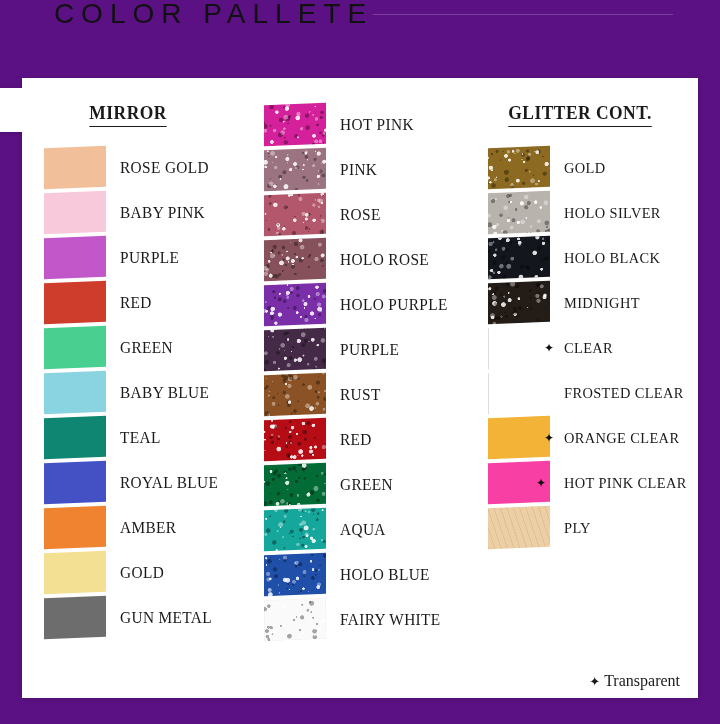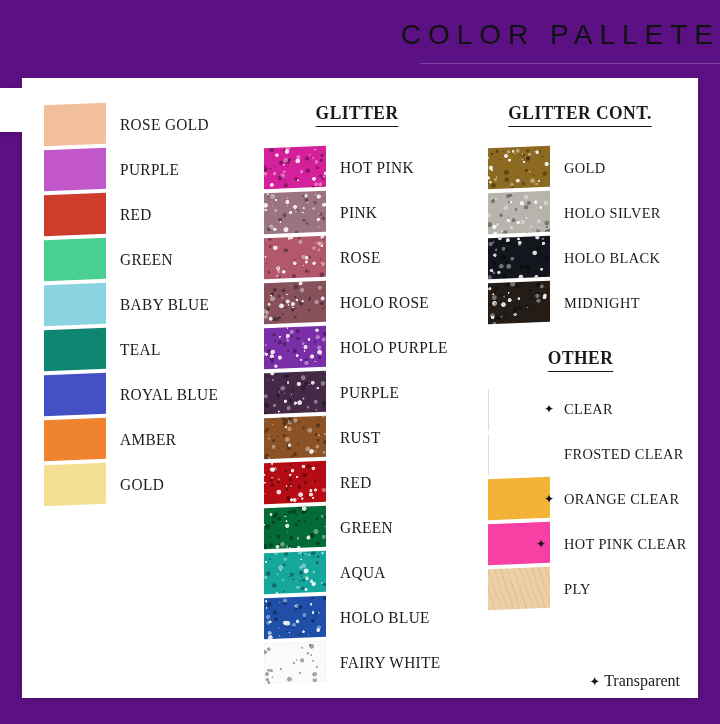--- a/index.html
+++ b/index.html
@@ -10,22 +10,21 @@
     background: #5B1183;
     font-family: "Liberation Serif", serif;
     overflow: hidden;
     position: relative;
   }
 
   
   .title-wrap {
     height: 84px;
     display: flex;
-    flex-direction: column;
-    align-items: flex-end;
+    align-items: flex-start;
     justify-content: center;
     position: relative;
   }
   .title {
     font-family: "Liberation Sans", sans-serif;
     font-size: 28px;
     font-weight: 400;
     letter-spacing: 7px;
     color: #111111;
     text-indent: 7px;
@@ -181,25 +180,30 @@
 
   <div class="card-scallop">
     <svg viewBox="0 0 676 10" preserveAspectRatio="none" aria-hidden="true">
       <path id="scallop-path" fill="#FFFFFF" d="M0,4 q 13,-6.4 26,0 q 13,-6.4 26,0 q 13,-6.4 26,0 q 13,-6.4 26,0 q 13,-6.4 26,0 q 13,-6.4 26,0 q 13,-6.4 26,0 q 13,-6.4 26,0 q 13,-6.4 26,0 q 13,-6.4 26,0 q 13,-6.4 26,0 q 13,-6.4 26,0 q 13,-6.4 26,0 q 13,-6.4 26,0 q 13,-6.4 26,0 q 13,-6.4 26,0 q 13,-6.4 26,0 q 13,-6.4 26,0 q 13,-6.4 26,0 q 13,-6.4 26,0 q 13,-6.4 26,0 q 13,-6.4 26,0 q 13,-6.4 26,0 q 13,-6.4 26,0 q 13,-6.4 26,0 q 13,-6.4 26,0 L676,10 L0,10 Z"></path>
     </svg>
   </div>
 
   <div class="card-inner">
     <div class="columns" id="columns-root">
         <div class="col col-mirror">
+          <div class="col-head"><span>MIRROR</span></div>
           <div class="row">
             <div class="swatch" style="background: rgb(241, 192, 155);"></div>
             <span class="label">ROSE GOLD</span>
           </div>
           <div class="row">
+            <div class="swatch" style="background: rgb(247, 201, 218);"></div>
+            <span class="label">BABY PINK</span>
+          </div>
+          <div class="row">
             <div class="swatch" style="background: rgb(194, 87, 202);"></div>
             <span class="label">PURPLE</span>
           </div>
           <div class="row">
             <div class="swatch" style="background: rgb(206, 60, 44);"></div>
             <span class="label">RED</span>
           </div>
           <div class="row">
             <div class="swatch" style="background: rgb(73, 207, 144);"></div>
             <span class="label">GREEN</span>
@@ -217,23 +221,26 @@
             <span class="label">ROYAL BLUE</span>
           </div>
           <div class="row">
             <div class="swatch" style="background: rgb(240, 131, 47);"></div>
             <span class="label">AMBER</span>
           </div>
           <div class="row">
             <div class="swatch" style="background: rgb(244, 224, 146);"></div>
             <span class="label">GOLD</span>
           </div>
+          <div class="row">
+            <div class="swatch" style="background: rgb(109, 109, 109);"></div>
+            <span class="label">GUN METAL</span>
+          </div>
         </div>
         <div class="col col-glitter">
-          <div class="col-head"><span>GLITTER</span></div>
           <div class="row">
             <div class="swatch" style="background: radial-gradient(circle at 54.5% 34.2%, rgba(255, 255, 255, 0.85) 0px, rgba(255, 255, 255, 0.85) 2px, rgba(0, 0, 0, 0) 2.7px), radial-gradient(circle at 12.7% 90.4%, rgba(255, 255, 255, 0.85) 0px, rgba(255, 255, 255, 0.85) 1.6px, rgba(0, 0, 0, 0) 2.2px), radial-gradient(circle at 51.9% 78.3%, rgba(0, 0, 0, 0.34) 0px, rgba(0, 0, 0, 0.34) 1.6px, rgba(0, 0, 0, 0) 2.2px), radial-gradient(circle at 41.3% 29.9%, rgba(0, 0, 0, 0.34) 0px, rgba(0, 0, 0, 0.34) 1.2px, rgba(0, 0, 0, 0) 1.6px), radial-gradient(circle at 1.9% 51.6%, rgba(0, 0, 0, 0.34) 0px, rgba(0, 0, 0, 0.34) 2.1px, rgba(0, 0, 0, 0) 2.8px), radial-gradient(circle at 95.4% 78.9%, rgba(0, 0, 0, 0.34) 0px, rgba(0, 0, 0, 0.34) 1.2px, rgba(0, 0, 0, 0) 1.6px), radial-gradient(circle at 79.9% 99.7%, rgba(0, 0, 0, 0.34) 0px, rgba(0, 0, 0, 0.34) 1.3px, rgba(0, 0, 0, 0) 1.8px), radial-gradient(circle at 31.9% 42.3%, rgba(255, 255, 255, 0.85) 0px, rgba(255, 255, 255, 0.85) 0.7px, rgba(0, 0, 0, 0) 0.9px), radial-gradient(circle at 35.3% 31.4%, rgba(255, 255, 255, 0.38) 0px, rgba(255, 255, 255, 0.38) 2px, rgba(0, 0, 0, 0) 2.7px), radial-gradient(circle at 37% 10.3%, rgba(255, 255, 255, 0.85) 0px, rgba(255, 255, 255, 0.85) 1.9px, rgba(0, 0, 0, 0) 2.6px), radial-gradient(circle at 69.3% 29.4%, rgba(0, 0, 0, 0.34) 0px, rgba(0, 0, 0, 0.34) 1.8px, rgba(0, 0, 0, 0) 2.4px), radial-gradient(circle at 38.1% 2.5%, rgba(255, 255, 255, 0.38) 0px, rgba(255, 255, 255, 0.38) 1.9px, rgba(0, 0, 0, 0) 2.6px), radial-gradient(circle at 79.4% 28.2%, rgba(255, 255, 255, 0.38) 0px, rgba(255, 255, 255, 0.38) 0.8px, rgba(0, 0, 0, 0) 1.1px), radial-gradient(circle at 80.7% 79.4%, rgba(255, 255, 255, 0.85) 0px, rgba(255, 255, 255, 0.85) 1.6px, rgba(0, 0, 0, 0) 2.2px), radial-gradient(circle at 70.5% 58.7%, rgba(0, 0, 0, 0.34) 0px, rgba(0, 0, 0, 0.34) 1.9px, rgba(0, 0, 0, 0) 2.6px), radial-gradient(circle at 73.5% 20.2%, rgba(255, 255, 255, 0.38) 0px, rgba(255, 255, 255, 0.38) 0.8px, rgba(0, 0, 0, 0) 1.1px), radial-gradient(circle at 32.9% 59.1%, rgba(255, 255, 255, 0.38) 0px, rgba(255, 255, 255, 0.38) 1.1px, rgba(0, 0, 0, 0) 1.5px), radial-gradient(circle at 99.3% 66.7%, rgba(255, 255, 255, 0.85) 0px, rgba(255, 255, 255, 0.85) 1.4px, rgba(0, 0, 0, 0) 1.9px), radial-gradient(circle at 86.2% 53%, rgba(0, 0, 0, 0.34) 0px, rgba(0, 0, 0, 0.34) 1.2px, rgba(0, 0, 0, 0) 1.6px), radial-gradient(circle at 92.5% 35.1%, rgba(0, 0, 0, 0.34) 0px, rgba(0, 0, 0, 0.34) 1.4px, rgba(0, 0, 0, 0) 1.9px), radial-gradient(circle at 91% 93.3%, rgba(255, 255, 255, 0.38) 0px, rgba(255, 255, 255, 0.38) 1.6px, rgba(0, 0, 0, 0) 2.2px), radial-gradient(circle at 84.1% 93.1%, rgba(255, 255, 255, 0.38) 0px, rgba(255, 255, 255, 0.38) 1.6px, rgba(0, 0, 0, 0) 2.2px), radial-gradient(circle at 26.2% 74%, rgba(0, 0, 0, 0.34) 0px, rgba(0, 0, 0, 0.34) 2.1px, rgba(0, 0, 0, 0) 2.8px), radial-gradient(circle at 12.3% 5.1%, rgba(0, 0, 0, 0.34) 0px, rgba(0, 0, 0, 0.34) 2px, rgba(0, 0, 0, 0) 2.7px), radial-gradient(circle at 33.8% 7.4%, rgba(0, 0, 0, 0.34) 0px, rgba(0, 0, 0, 0.34) 1.4px, rgba(0, 0, 0, 0) 1.9px), radial-gradient(circle at 0.6% 42.6%, rgba(0, 0, 0, 0.34) 0px, rgba(0, 0, 0, 0.34) 0.9px, rgba(0, 0, 0, 0) 1.2px), radial-gradient(circle at 29.9% 68.7%, rgba(255, 255, 255, 0.38) 0px, rgba(255, 255, 255, 0.38) 1.9px, rgba(0, 0, 0, 0) 2.6px), radial-gradient(circle at 2.1% 62.3%, rgba(255, 255, 255, 0.38) 0px, rgba(255, 255, 255, 0.38) 1.6px, rgba(0, 0, 0, 0) 2.2px), radial-gradient(circle at 82.4% 7.4%, rgba(255, 255, 255, 0.85) 0px, rgba(255, 255, 255, 0.85) 0.5px, rgba(0, 0, 0, 0) 0.7px), radial-gradient(circle at 10.5% 50.8%, rgba(0, 0, 0, 0.34) 0px, rgba(0, 0, 0, 0.34) 0.9px, rgba(0, 0, 0, 0) 1.2px), radial-gradient(circle at 55.5% 24.7%, rgba(255, 255, 255, 0.38) 0px, rgba(255, 255, 255, 0.38) 1.8px, rgba(0, 0, 0, 0) 2.4px), radial-gradient(circle at 38.3% 35.2%, rgba(0, 0, 0, 0.34) 0px, rgba(0, 0, 0, 0.34) 2.1px, rgba(0, 0, 0, 0) 2.8px), radial-gradient(circle at 20.8% 18.2%, rgba(255, 255, 255, 0.85) 0px, rgba(255, 255, 255, 0.85) 1.5px, rgba(0, 0, 0, 0) 2px), radial-gradient(circle at 60.8% 61.2%, rgba(255, 255, 255, 0.38) 0px, rgba(255, 255, 255, 0.38) 1.4px, rgba(0, 0, 0, 0) 1.9px), radial-gradient(circle at 35% 92.7%, rgba(0, 0, 0, 0.34) 0px, rgba(0, 0, 0, 0.34) 1.8px, rgba(0, 0, 0, 0) 2.4px), radial-gradient(circle at 27.3% 37.3%, rgba(0, 0, 0, 0.34) 0px, rgba(0, 0, 0, 0.34) 1.8px, rgba(0, 0, 0, 0) 2.4px), radial-gradient(circle at 84.6% 38.4%, rgba(255, 255, 255, 0.38) 0px, rgba(255, 255, 255, 0.38) 1.5px, rgba(0, 0, 0, 0) 2px), radial-gradient(circle at 39% 46.4%, rgba(0, 0, 0, 0.34) 0px, rgba(0, 0, 0, 0.34) 0.7px, rgba(0, 0, 0, 0) 0.9px), radial-gradient(circle at 96.8% 75%, rgba(255, 255, 255, 0.38) 0px, rgba(255, 255, 255, 0.38) 1.1px, rgba(0, 0, 0, 0) 1.5px), radial-gradient(circle at 93.6% 23%, rgba(0, 0, 0, 0.34) 0px, rgba(0, 0, 0, 0.34) 1.5px, rgba(0, 0, 0, 0) 2px), radial-gradient(circle at 17.2% 63.1%, rgba(255, 255, 255, 0.38) 0px, rgba(255, 255, 255, 0.38) 1.5px, rgba(0, 0, 0, 0) 2px), radial-gradient(circle at 95.9% 97.9%, rgba(0, 0, 0, 0.34) 0px, rgba(0, 0, 0, 0.34) 0.6px, rgba(0, 0, 0, 0) 0.8px), radial-gradient(circle at 54.4% 81.6%, rgba(255, 255, 255, 0.85) 0px, rgba(255, 255, 255, 0.85) 0.9px, rgba(0, 0, 0, 0) 1.2px), radial-gradient(circle at 36% 9.4%, rgba(0, 0, 0, 0.34) 0px, rgba(0, 0, 0, 0.34) 0.5px, rgba(0, 0, 0, 0) 0.7px), radial-gradient(circle at 91.3% 72.6%, rgba(0, 0, 0, 0.34) 0px, rgba(0, 0, 0, 0.34) 1.2px, rgba(0, 0, 0, 0) 1.6px), radial-gradient(circle at 33.8% 81.1%, rgba(0, 0, 0, 0.34) 0px, rgba(0, 0, 0, 0.34) 0.8px, rgba(0, 0, 0, 0) 1.1px), linear-gradient(rgb(212, 32, 154), rgb(212, 32, 154));"></div>
             <span class="label">HOT PINK</span>
           </div>
           <div class="row">
             <div class="swatch" style="background: radial-gradient(circle at 38.1% 13.8%, rgba(255, 255, 255, 0.38) 0px, rgba(255, 255, 255, 0.38) 0.8px, rgba(0, 0, 0, 0) 1.1px), radial-gradient(circle at 19% 43.3%, rgba(255, 255, 255, 0.38) 0px, rgba(255, 255, 255, 0.38) 1.4px, rgba(0, 0, 0, 0) 1.9px), radial-gradient(circle at 50.1% 36.6%, rgba(255, 255, 255, 0.85) 0px, rgba(255, 255, 255, 0.85) 1.6px, rgba(0, 0, 0, 0) 2.2px), radial-gradient(circle at 52.4% 99.9%, rgba(0, 0, 0, 0.34) 0px, rgba(0, 0, 0, 0.34) 1.6px, rgba(0, 0, 0, 0) 2.2px), radial-gradient(circle at 87.6% 69%, rgba(255, 255, 255, 0.85) 0px, rgba(255, 255, 255, 0.85) 1.4px, rgba(0, 0, 0, 0) 1.9px), radial-gradient(circle at 13.7% 31.4%, rgba(255, 255, 255, 0.38) 0px, rgba(255, 255, 255, 0.38) 0.6px, rgba(0, 0, 0, 0) 0.8px), radial-gradient(circle at 7.3% 15.7%, rgba(0, 0, 0, 0.34) 0px, rgba(0, 0, 0, 0.34) 0.7px, rgba(0, 0, 0, 0) 0.9px), radial-gradient(circle at 52.4% 46.5%, rgba(255, 255, 255, 0.38) 0px, rgba(255, 255, 255, 0.38) 1px, rgba(0, 0, 0, 0) 1.4px), radial-gradient(circle at 95.8% 67%, rgba(0, 0, 0, 0.34) 0px, rgba(0, 0, 0, 0.34) 1.6px, rgba(0, 0, 0, 0) 2.2px), radial-gradient(circle at 69.7% 27.8%, rgba(255, 255, 255, 0.85) 0px, rgba(255, 255, 255, 0.85) 0.5px, rgba(0, 0, 0, 0) 0.7px), radial-gradient(circle at 80.2% 42.5%, rgba(255, 255, 255, 0.38) 0px, rgba(255, 255, 255, 0.38) 1.3px, rgba(0, 0, 0, 0) 1.8px), radial-gradient(circle at 63.2% 9.9%, rgba(0, 0, 0, 0.34) 0px, rgba(0, 0, 0, 0.34) 0.9px, rgba(0, 0, 0, 0) 1.2px), radial-gradient(circle at 6.2% 2.8%, rgba(255, 255, 255, 0.85) 0px, rgba(255, 255, 255, 0.85) 0.7px, rgba(0, 0, 0, 0) 0.9px), radial-gradient(circle at 37.7% 23.7%, rgba(255, 255, 255, 0.85) 0px, rgba(255, 255, 255, 0.85) 1.7px, rgba(0, 0, 0, 0) 2.3px), radial-gradient(circle at 82.3% 26.9%, rgba(0, 0, 0, 0.34) 0px, rgba(0, 0, 0, 0.34) 1.3px, rgba(0, 0, 0, 0) 1.8px), radial-gradient(circle at 83.4% 7.5%, rgba(255, 255, 255, 0.85) 0px, rgba(255, 255, 255, 0.85) 0.6px, rgba(0, 0, 0, 0) 0.8px), radial-gradient(circle at 91.4% 56.8%, rgba(0, 0, 0, 0.34) 0px, rgba(0, 0, 0, 0.34) 1.6px, rgba(0, 0, 0, 0) 2.2px), radial-gradient(circle at 20% 84.7%, rgba(0, 0, 0, 0.34) 0px, rgba(0, 0, 0, 0.34) 0.5px, rgba(0, 0, 0, 0) 0.7px), radial-gradient(circle at 68% 8.4%, rgba(255, 255, 255, 0.38) 0px, rgba(255, 255, 255, 0.38) 1.4px, rgba(0, 0, 0, 0) 1.9px), radial-gradient(circle at 8.1% 8.4%, rgba(0, 0, 0, 0.34) 0px, rgba(0, 0, 0, 0.34) 0.6px, rgba(0, 0, 0, 0) 0.8px), radial-gradient(circle at 42.9% 49.8%, rgba(255, 255, 255, 0.85) 0px, rgba(255, 255, 255, 0.85) 1.3px, rgba(0, 0, 0, 0) 1.8px), radial-gradient(circle at 26.6% 72.4%, rgba(255, 255, 255, 0.85) 0px, rgba(255, 255, 255, 0.85) 0.8px, rgba(0, 0, 0, 0) 1.1px), radial-gradient(circle at 54.4% 45.1%, rgba(0, 0, 0, 0.34) 0px, rgba(0, 0, 0, 0.34) 1.4px, rgba(0, 0, 0, 0) 1.9px), radial-gradient(circle at 17.6% 89.1%, rgba(255, 255, 255, 0.85) 0px, rgba(255, 255, 255, 0.85) 1.5px, rgba(0, 0, 0, 0) 2px), radial-gradient(circle at 26.1% 65.9%, rgba(0, 0, 0, 0.34) 0px, rgba(0, 0, 0, 0.34) 1.6px, rgba(0, 0, 0, 0) 2.2px), radial-gradient(circle at 97.1% 33.7%, rgba(255, 255, 255, 0.85) 0px, rgba(255, 255, 255, 0.85) 1.7px, rgba(0, 0, 0, 0) 2.3px), radial-gradient(circle at 10.9% 69%, rgba(0, 0, 0, 0.34) 0px, rgba(0, 0, 0, 0.34) 0.5px, rgba(0, 0, 0, 0) 0.7px), radial-gradient(circle at 32.9% 55.8%, rgba(0, 0, 0, 0.34) 0px, rgba(0, 0, 0, 0.34) 1.7px, rgba(0, 0, 0, 0) 2.3px), radial-gradient(circle at 2.7% 40.9%, rgba(255, 255, 255, 0.85) 0px, rgba(255, 255, 255, 0.85) 1.1px, rgba(0, 0, 0, 0) 1.5px), radial-gradient(circle at 89.3% 56.4%, rgba(255, 255, 255, 0.38) 0px, rgba(255, 255, 255, 0.38) 1.1px, rgba(0, 0, 0, 0) 1.5px), radial-gradient(circle at 13.8% 8.6%, rgba(255, 255, 255, 0.38) 0px, rgba(255, 255, 255, 0.38) 2px, rgba(0, 0, 0, 0) 2.7px), radial-gradient(circle at 37.9% 33.2%, rgba(255, 255, 255, 0.38) 0px, rgba(255, 255, 255, 0.38) 0.5px, rgba(0, 0, 0, 0) 0.7px), radial-gradient(circle at 19.6% 17.9%, rgba(255, 255, 255, 0.85) 0px, rgba(255, 255, 255, 0.85) 1.1px, rgba(0, 0, 0, 0) 1.5px), radial-gradient(circle at 35.4% 91%, rgba(255, 255, 255, 0.85) 0px, rgba(255, 255, 255, 0.85) 2.1px, rgba(0, 0, 0, 0) 2.8px), radial-gradient(circle at 69.4% 77.4%, rgba(0, 0, 0, 0.34) 0px, rgba(0, 0, 0, 0.34) 1.2px, rgba(0, 0, 0, 0) 1.6px), radial-gradient(circle at 68.4% 20.1%, rgba(0, 0, 0, 0.34) 0px, rgba(0, 0, 0, 0.34) 1.6px, rgba(0, 0, 0, 0) 2.2px), radial-gradient(circle at 64.5% 69.8%, rgba(0, 0, 0, 0.34) 0px, rgba(0, 0, 0, 0.34) 1.4px, rgba(0, 0, 0, 0) 1.9px), radial-gradient(circle at 63.9% 40.1%, rgba(255, 255, 255, 0.85) 0px, rgba(255, 255, 255, 0.85) 0.9px, rgba(0, 0, 0, 0) 1.2px), radial-gradient(circle at 2.4% 29.7%, rgba(255, 255, 255, 0.85) 0px, rgba(255, 255, 255, 0.85) 2px, rgba(0, 0, 0, 0) 2.7px), radial-gradient(circle at 67.6% 11.5%, rgba(255, 255, 255, 0.85) 0px, rgba(255, 255, 255, 0.85) 1.1px, rgba(0, 0, 0, 0) 1.5px), radial-gradient(circle at 88% 87.9%, rgba(255, 255, 255, 0.38) 0px, rgba(255, 255, 255, 0.38) 0.8px, rgba(0, 0, 0, 0) 1.1px), radial-gradient(circle at 88.2% 13.3%, rgba(255, 255, 255, 0.85) 0px, rgba(255, 255, 255, 0.85) 1.8px, rgba(0, 0, 0, 0) 2.4px), radial-gradient(circle at 11.5% 82.8%, rgba(255, 255, 255, 0.38) 0px, rgba(255, 255, 255, 0.38) 2px, rgba(0, 0, 0, 0) 2.7px), radial-gradient(circle at 8.4% 87.7%, rgba(0, 0, 0, 0.34) 0px, rgba(0, 0, 0, 0.34) 1.8px, rgba(0, 0, 0, 0) 2.4px), radial-gradient(circle at 92.6% 37.8%, rgba(255, 255, 255, 0.38) 0px, rgba(255, 255, 255, 0.38) 0.5px, rgba(0, 0, 0, 0) 0.7px), radial-gradient(circle at 62.7% 50.4%, rgba(255, 255, 255, 0.85) 0px, rgba(255, 255, 255, 0.85) 0.7px, rgba(0, 0, 0, 0) 0.9px), linear-gradient(rgb(156, 115, 128), rgb(156, 115, 128));"></div>
             <span class="label">PINK</span>
           </div>
           <div class="row">
             <div class="swatch" style="background: radial-gradient(circle at 21.7% 93.3%, rgba(255, 255, 255, 0.38) 0px, rgba(255, 255, 255, 0.38) 1.1px, rgba(0, 0, 0, 0) 1.5px), radial-gradient(circle at 25.3% 96.2%, rgba(0, 0, 0, 0.34) 0px, rgba(0, 0, 0, 0.34) 1.2px, rgba(0, 0, 0, 0) 1.6px), radial-gradient(circle at 48.3% 95%, rgba(0, 0, 0, 0.34) 0px, rgba(0, 0, 0, 0.34) 1.7px, rgba(0, 0, 0, 0) 2.3px), radial-gradient(circle at 63.4% 69.9%, rgba(255, 255, 255, 0.85) 0px, rgba(255, 255, 255, 0.85) 0.5px, rgba(0, 0, 0, 0) 0.7px), radial-gradient(circle at 73.2% 86.4%, rgba(0, 0, 0, 0.34) 0px, rgba(0, 0, 0, 0.34) 0.8px, rgba(0, 0, 0, 0) 1.1px), radial-gradient(circle at 32% 83.9%, rgba(255, 255, 255, 0.85) 0px, rgba(255, 255, 255, 0.85) 1.5px, rgba(0, 0, 0, 0) 2px), radial-gradient(circle at 34.8% 31.7%, rgba(0, 0, 0, 0.34) 0px, rgba(0, 0, 0, 0.34) 1.7px, rgba(0, 0, 0, 0) 2.3px), radial-gradient(circle at 72.9% 50.6%, rgba(0, 0, 0, 0.34) 0px, rgba(0, 0, 0, 0.34) 1.3px, rgba(0, 0, 0, 0) 1.8px), radial-gradient(circle at 56.4% 2.5%, rgba(0, 0, 0, 0.34) 0px, rgba(0, 0, 0, 0.34) 1.1px, rgba(0, 0, 0, 0) 1.5px), radial-gradient(circle at 2.4% 45.3%, rgba(255, 255, 255, 0.85) 0px, rgba(255, 255, 255, 0.85) 0.8px, rgba(0, 0, 0, 0) 1.1px), radial-gradient(circle at 91.2% 55.6%, rgba(0, 0, 0, 0.34) 0px, rgba(0, 0, 0, 0.34) 0.8px, rgba(0, 0, 0, 0) 1.1px), radial-gradient(circle at 88.2% 17.3%, rgba(255, 255, 255, 0.38) 0px, rgba(255, 255, 255, 0.38) 1.5px, rgba(0, 0, 0, 0) 2px), radial-gradient(circle at 33% 77.4%, rgba(0, 0, 0, 0.34) 0px, rgba(0, 0, 0, 0.34) 0.5px, rgba(0, 0, 0, 0) 0.7px), radial-gradient(circle at 94.6% 68%, rgba(255, 255, 255, 0.38) 0px, rgba(255, 255, 255, 0.38) 1.8px, rgba(0, 0, 0, 0) 2.4px), radial-gradient(circle at 94.1% 95.2%, rgba(0, 0, 0, 0.34) 0px, rgba(0, 0, 0, 0.34) 0.7px, rgba(0, 0, 0, 0) 0.9px), radial-gradient(circle at 93.2% 94.8%, rgba(0, 0, 0, 0.34) 0px, rgba(0, 0, 0, 0.34) 2px, rgba(0, 0, 0, 0) 2.7px), radial-gradient(circle at 49.9% 54.4%, rgba(0, 0, 0, 0.34) 0px, rgba(0, 0, 0, 0.34) 0.6px, rgba(0, 0, 0, 0) 0.8px), radial-gradient(circle at 40.7% 2.6%, rgba(255, 255, 255, 0.85) 0px, rgba(255, 255, 255, 0.85) 1.2px, rgba(0, 0, 0, 0) 1.6px), radial-gradient(circle at 49.7% 63.9%, rgba(255, 255, 255, 0.85) 0px, rgba(255, 255, 255, 0.85) 1.5px, rgba(0, 0, 0, 0) 2px), radial-gradient(circle at 23.7% 81.6%, rgba(255, 255, 255, 0.38) 0px, rgba(255, 255, 255, 0.38) 1.5px, rgba(0, 0, 0, 0) 2px), radial-gradient(circle at 94.8% 6.3%, rgba(0, 0, 0, 0.34) 0px, rgba(0, 0, 0, 0.34) 0.9px, rgba(0, 0, 0, 0) 1.2px), radial-gradient(circle at 69.2% 51.6%, rgba(255, 255, 255, 0.85) 0px, rgba(255, 255, 255, 0.85) 1.6px, rgba(0, 0, 0, 0) 2.2px), radial-gradient(circle at 82.7% 16.2%, rgba(255, 255, 255, 0.38) 0px, rgba(255, 255, 255, 0.38) 0.7px, rgba(0, 0, 0, 0) 0.9px), radial-gradient(circle at 22.9% 73%, rgba(0, 0, 0, 0.34) 0px, rgba(0, 0, 0, 0.34) 0.9px, rgba(0, 0, 0, 0) 1.2px), radial-gradient(circle at 18.3% 24.5%, rgba(255, 255, 255, 0.85) 0px, rgba(255, 255, 255, 0.85) 1.9px, rgba(0, 0, 0, 0) 2.6px), radial-gradient(circle at 93.5% 24.9%, rgba(255, 255, 255, 0.85) 0px, rgba(255, 255, 255, 0.85) 0.9px, rgba(0, 0, 0, 0) 1.2px), radial-gradient(circle at 91.8% 69.4%, rgba(0, 0, 0, 0.34) 0px, rgba(0, 0, 0, 0.34) 0.7px, rgba(0, 0, 0, 0) 0.9px), radial-gradient(circle at 63.7% 49.2%, rgba(255, 255, 255, 0.38) 0px, rgba(255, 255, 255, 0.38) 1.7px, rgba(0, 0, 0, 0) 2.3px), radial-gradient(circle at 22.9% 74.3%, rgba(255, 255, 255, 0.85) 0px, rgba(255, 255, 255, 0.85) 1.6px, rgba(0, 0, 0, 0) 2.2px), radial-gradient(circle at 68.1% 62%, rgba(255, 255, 255, 0.85) 0px, rgba(255, 255, 255, 0.85) 1.3px, rgba(0, 0, 0, 0) 1.8px), radial-gradient(circle at 72.1% 92.5%, rgba(0, 0, 0, 0.34) 0px, rgba(0, 0, 0, 0.34) 0.6px, rgba(0, 0, 0, 0) 0.8px), radial-gradient(circle at 37.4% 31.2%, rgba(0, 0, 0, 0.34) 0px, rgba(0, 0, 0, 0.34) 0.6px, rgba(0, 0, 0, 0) 0.8px), radial-gradient(circle at 18.4% 17.6%, rgba(0, 0, 0, 0.34) 0px, rgba(0, 0, 0, 0.34) 0.7px, rgba(0, 0, 0, 0) 0.9px), radial-gradient(circle at 10.1% 20.9%, rgba(0, 0, 0, 0.34) 0px, rgba(0, 0, 0, 0.34) 1.2px, rgba(0, 0, 0, 0) 1.6px), radial-gradient(circle at 3.8% 62.1%, rgba(0, 0, 0, 0.34) 0px, rgba(0, 0, 0, 0.34) 0.7px, rgba(0, 0, 0, 0) 0.9px), radial-gradient(circle at 9.5% 2.8%, rgba(0, 0, 0, 0.34) 0px, rgba(0, 0, 0, 0.34) 1.3px, rgba(0, 0, 0, 0) 1.8px), radial-gradient(circle at 44.4% 1.2%, rgba(255, 255, 255, 0.85) 0px, rgba(255, 255, 255, 0.85) 1.4px, rgba(0, 0, 0, 0) 1.9px), radial-gradient(circle at 88.7% 33.7%, rgba(255, 255, 255, 0.38) 0px, rgba(255, 255, 255, 0.38) 1.2px, rgba(0, 0, 0, 0) 1.6px), radial-gradient(circle at 8% 84.3%, rgba(0, 0, 0, 0.34) 0px, rgba(0, 0, 0, 0.34) 1.2px, rgba(0, 0, 0, 0) 1.6px), radial-gradient(circle at 41.6% 100%, rgba(255, 255, 255, 0.38) 0px, rgba(255, 255, 255, 0.38) 0.6px, rgba(0, 0, 0, 0) 0.8px), radial-gradient(circle at 58.8% 12.7%, rgba(255, 255, 255, 0.38) 0px, rgba(255, 255, 255, 0.38) 1.7px, rgba(0, 0, 0, 0) 2.3px), radial-gradient(circle at 80.5% 28.8%, rgba(255, 255, 255, 0.38) 0px, rgba(255, 255, 255, 0.38) 1.4px, rgba(0, 0, 0, 0) 1.9px), radial-gradient(circle at 68.5% 84%, rgba(0, 0, 0, 0.34) 0px, rgba(0, 0, 0, 0.34) 1.5px, rgba(0, 0, 0, 0) 2px), radial-gradient(circle at 80.8% 65.9%, rgba(255, 255, 255, 0.85) 0px, rgba(255, 255, 255, 0.85) 1.5px, rgba(0, 0, 0, 0) 2px), radial-gradient(circle at 93.8% 2.9%, rgba(255, 255, 255, 0.85) 0px, rgba(255, 255, 255, 0.85) 1.4px, rgba(0, 0, 0, 0) 1.9px), radial-gradient(circle at 91.7% 19.8%, rgba(255, 255, 255, 0.38) 0px, rgba(255, 255, 255, 0.38) 2.1px, rgba(0, 0, 0, 0) 2.8px), linear-gradient(rgb(179, 87, 108), rgb(179, 87, 108));"></div>
@@ -287,21 +294,20 @@
             <span class="label">HOLO SILVER</span>
           </div>
           <div class="row">
             <div class="swatch" style="background: radial-gradient(circle at 24.8% 48%, rgba(0, 0, 0, 0.34) 0px, rgba(0, 0, 0, 0.34) 2px, rgba(0, 0, 0, 0) 2.7px), radial-gradient(circle at 1.3% 31.1%, rgba(0, 0, 0, 0.34) 0px, rgba(0, 0, 0, 0.34) 1.7px, rgba(0, 0, 0, 0) 2.3px), radial-gradient(circle at 26.7% 95.3%, rgba(0, 0, 0, 0.34) 0px, rgba(0, 0, 0, 0.34) 1.9px, rgba(0, 0, 0, 0) 2.6px), radial-gradient(circle at 96.1% 9.7%, rgba(0, 0, 0, 0.34) 0px, rgba(0, 0, 0, 0.34) 1.6px, rgba(0, 0, 0, 0) 2.2px), radial-gradient(circle at 1% 95.3%, rgba(0, 0, 0, 0.34) 0px, rgba(0, 0, 0, 0.34) 0.7px, rgba(0, 0, 0, 0) 0.9px), radial-gradient(circle at 51.1% 13.9%, rgba(255, 255, 255, 0.85) 0px, rgba(255, 255, 255, 0.85) 1.6px, rgba(0, 0, 0, 0) 2.2px), radial-gradient(circle at 63.8% 23.4%, rgba(0, 0, 0, 0.34) 0px, rgba(0, 0, 0, 0.34) 0.7px, rgba(0, 0, 0, 0) 0.9px), radial-gradient(circle at 19.2% 0.3%, rgba(255, 255, 255, 0.85) 0px, rgba(255, 255, 255, 0.85) 1.8px, rgba(0, 0, 0, 0) 2.4px), radial-gradient(circle at 82.9% 28.7%, rgba(0, 0, 0, 0.34) 0px, rgba(0, 0, 0, 0.34) 2px, rgba(0, 0, 0, 0) 2.7px), radial-gradient(circle at 94.4% 55.5%, rgba(0, 0, 0, 0.34) 0px, rgba(0, 0, 0, 0.34) 2.1px, rgba(0, 0, 0, 0) 2.8px), radial-gradient(circle at 22.7% 12.7%, rgba(0, 0, 0, 0.34) 0px, rgba(0, 0, 0, 0.34) 1.2px, rgba(0, 0, 0, 0) 1.6px), radial-gradient(circle at 88.8% 6.5%, rgba(255, 255, 255, 0.38) 0px, rgba(255, 255, 255, 0.38) 1.1px, rgba(0, 0, 0, 0) 1.5px), radial-gradient(circle at 54.6% 72.8%, rgba(0, 0, 0, 0.34) 0px, rgba(0, 0, 0, 0.34) 1.9px, rgba(0, 0, 0, 0) 2.6px), radial-gradient(circle at 77.9% 99.2%, rgba(255, 255, 255, 0.85) 0px, rgba(255, 255, 255, 0.85) 1.6px, rgba(0, 0, 0, 0) 2.2px), radial-gradient(circle at 35.5% 14%, rgba(0, 0, 0, 0.34) 0px, rgba(0, 0, 0, 0.34) 1.6px, rgba(0, 0, 0, 0) 2.2px), radial-gradient(circle at 11.1% 42%, rgba(255, 255, 255, 0.85) 0px, rgba(255, 255, 255, 0.85) 1.4px, rgba(0, 0, 0, 0) 1.9px), radial-gradient(circle at 51.7% 26.4%, rgba(0, 0, 0, 0.34) 0px, rgba(0, 0, 0, 0.34) 0.8px, rgba(0, 0, 0, 0) 1.1px), radial-gradient(circle at 89.5% 17.7%, rgba(255, 255, 255, 0.85) 0px, rgba(255, 255, 255, 0.85) 1.4px, rgba(0, 0, 0, 0) 1.9px), radial-gradient(circle at 30.6% 29.7%, rgba(0, 0, 0, 0.34) 0px, rgba(0, 0, 0, 0.34) 1.5px, rgba(0, 0, 0, 0) 2px), radial-gradient(circle at 10.7% 61%, rgba(0, 0, 0, 0.34) 0px, rgba(0, 0, 0, 0.34) 1.7px, rgba(0, 0, 0, 0) 2.3px), radial-gradient(circle at 17.6% 84.4%, rgba(255, 255, 255, 0.85) 0px, rgba(255, 255, 255, 0.85) 1.4px, rgba(0, 0, 0, 0) 1.9px), radial-gradient(circle at 79.7% 2.5%, rgba(255, 255, 255, 0.85) 0px, rgba(255, 255, 255, 0.85) 1.8px, rgba(0, 0, 0, 0) 2.4px), radial-gradient(circle at 21.6% 69.6%, rgba(255, 255, 255, 0.38) 0px, rgba(255, 255, 255, 0.38) 1.9px, rgba(0, 0, 0, 0) 2.6px), radial-gradient(circle at 86.5% 80.8%, rgba(255, 255, 255, 0.85) 0px, rgba(255, 255, 255, 0.85) 1.2px, rgba(0, 0, 0, 0) 1.6px), radial-gradient(circle at 25.1% 27.3%, rgba(255, 255, 255, 0.38) 0px, rgba(255, 255, 255, 0.38) 1.6px, rgba(0, 0, 0, 0) 2.2px), radial-gradient(circle at 50.9% 19.1%, rgba(255, 255, 255, 0.38) 0px, rgba(255, 255, 255, 0.38) 1px, rgba(0, 0, 0, 0) 1.4px), radial-gradient(circle at 62.8% 73.4%, rgba(0, 0, 0, 0.34) 0px, rgba(0, 0, 0, 0.34) 1.8px, rgba(0, 0, 0, 0) 2.4px), radial-gradient(circle at 33.5% 70.5%, rgba(255, 255, 255, 0.38) 0px, rgba(255, 255, 255, 0.38) 2.1px, rgba(0, 0, 0, 0) 2.8px), radial-gradient(circle at 65.5% 75.9%, rgba(0, 0, 0, 0.34) 0px, rgba(0, 0, 0, 0.34) 1.6px, rgba(0, 0, 0, 0) 2.2px), radial-gradient(circle at 13.1% 29%, rgba(255, 255, 255, 0.38) 0px, rgba(255, 255, 255, 0.38) 1.1px, rgba(0, 0, 0, 0) 1.5px), radial-gradient(circle at 71.5% 98.9%, rgba(0, 0, 0, 0.34) 0px, rgba(0, 0, 0, 0.34) 1.1px, rgba(0, 0, 0, 0) 1.5px), radial-gradient(circle at 31.9% 6.8%, rgba(255, 255, 255, 0.85) 0px, rgba(255, 255, 255, 0.85) 1.7px, rgba(0, 0, 0, 0) 2.3px), radial-gradient(circle at 4.2% 14.2%, rgba(255, 255, 255, 0.38) 0px, rgba(255, 255, 255, 0.38) 1.8px, rgba(0, 0, 0, 0) 2.4px), radial-gradient(circle at 5.8% 79.2%, rgba(255, 255, 255, 0.85) 0px, rgba(255, 255, 255, 0.85) 1.3px, rgba(0, 0, 0, 0) 1.8px), radial-gradient(circle at 16.8% 78.4%, rgba(0, 0, 0, 0.34) 0px, rgba(0, 0, 0, 0.34) 0.6px, rgba(0, 0, 0, 0) 0.8px), radial-gradient(circle at 2.7% 95.7%, rgba(255, 255, 255, 0.38) 0px, rgba(255, 255, 255, 0.38) 1.7px, rgba(0, 0, 0, 0) 2.3px), radial-gradient(circle at 3% 78%, rgba(255, 255, 255, 0.38) 0px, rgba(255, 255, 255, 0.38) 0.5px, rgba(0, 0, 0, 0) 0.7px), radial-gradient(circle at 86.9% 57.5%, rgba(0, 0, 0, 0.34) 0px, rgba(0, 0, 0, 0.34) 1px, rgba(0, 0, 0, 0) 1.4px), radial-gradient(circle at 75.3% 40.2%, rgba(255, 255, 255, 0.85) 0px, rgba(255, 255, 255, 0.85) 1.9px, rgba(0, 0, 0, 0) 2.6px), radial-gradient(circle at 29.9% 62%, rgba(0, 0, 0, 0.34) 0px, rgba(0, 0, 0, 0.34) 1.5px, rgba(0, 0, 0, 0) 2px), radial-gradient(circle at 8.8% 10.6%, rgba(255, 255, 255, 0.38) 0px, rgba(255, 255, 255, 0.38) 0.9px, rgba(0, 0, 0, 0) 1.2px), radial-gradient(circle at 88.6% 14.3%, rgba(0, 0, 0, 0.34) 0px, rgba(0, 0, 0, 0.34) 1.9px, rgba(0, 0, 0, 0) 2.6px), radial-gradient(circle at 53.1% 97.9%, rgba(255, 255, 255, 0.85) 0px, rgba(255, 255, 255, 0.85) 2px, rgba(0, 0, 0, 0) 2.7px), radial-gradient(circle at 49.3% 4.5%, rgba(255, 255, 255, 0.85) 0px, rgba(255, 255, 255, 0.85) 1.2px, rgba(0, 0, 0, 0) 1.6px), radial-gradient(circle at 9.3% 84.7%, rgba(255, 255, 255, 0.38) 0px, rgba(255, 255, 255, 0.38) 1.1px, rgba(0, 0, 0, 0) 1.5px), radial-gradient(circle at 39.2% 52.2%, rgba(255, 255, 255, 0.38) 0px, rgba(255, 255, 255, 0.38) 1.6px, rgba(0, 0, 0, 0) 2.2px), linear-gradient(rgb(20, 22, 30), rgb(20, 22, 30));"></div>
             <span class="label">HOLO BLACK</span>
           </div>
           <div class="row">
             <div class="swatch" style="background: radial-gradient(circle at 8.4% 27.5%, rgba(255, 255, 255, 0.85) 0px, rgba(255, 255, 255, 0.85) 0.8px, rgba(0, 0, 0, 0) 1.1px), radial-gradient(circle at 7.6% 84%, rgba(255, 255, 255, 0.85) 0px, rgba(255, 255, 255, 0.85) 1.5px, rgba(0, 0, 0, 0) 2px), radial-gradient(circle at 24.9% 53.7%, rgba(255, 255, 255, 0.85) 0px, rgba(255, 255, 255, 0.85) 2px, rgba(0, 0, 0, 0) 2.7px), radial-gradient(circle at 7.2% 79.7%, rgba(255, 255, 255, 0.38) 0px, rgba(255, 255, 255, 0.38) 2.1px, rgba(0, 0, 0, 0) 2.8px), radial-gradient(circle at 86.6% 12.8%, rgba(255, 255, 255, 0.38) 0px, rgba(255, 255, 255, 0.38) 1.7px, rgba(0, 0, 0, 0) 2.3px), radial-gradient(circle at 69.4% 66.4%, rgba(0, 0, 0, 0.34) 0px, rgba(0, 0, 0, 0.34) 0.9px, rgba(0, 0, 0, 0) 1.2px), radial-gradient(circle at 91.2% 39.3%, rgba(255, 255, 255, 0.85) 0px, rgba(255, 255, 255, 0.85) 1.7px, rgba(0, 0, 0, 0) 2.3px), radial-gradient(circle at 39.8% 4.5%, rgba(255, 255, 255, 0.38) 0px, rgba(255, 255, 255, 0.38) 2.1px, rgba(0, 0, 0, 0) 2.8px), radial-gradient(circle at 43.5% 64.2%, rgba(0, 0, 0, 0.34) 0px, rgba(0, 0, 0, 0.34) 1.5px, rgba(0, 0, 0, 0) 2px), radial-gradient(circle at 27% 73%, rgba(0, 0, 0, 0.34) 0px, rgba(0, 0, 0, 0.34) 0.7px, rgba(0, 0, 0, 0) 0.9px), radial-gradient(circle at 33.6% 25.8%, rgba(255, 255, 255, 0.85) 0px, rgba(255, 255, 255, 0.85) 0.7px, rgba(0, 0, 0, 0) 0.9px), radial-gradient(circle at 13.9% 14%, rgba(0, 0, 0, 0.34) 0px, rgba(0, 0, 0, 0.34) 1.8px, rgba(0, 0, 0, 0) 2.4px), radial-gradient(circle at 81.4% 47.4%, rgba(255, 255, 255, 0.38) 0px, rgba(255, 255, 255, 0.38) 1.8px, rgba(0, 0, 0, 0) 2.4px), radial-gradient(circle at 34.9% 43.4%, rgba(255, 255, 255, 0.85) 0px, rgba(255, 255, 255, 0.85) 1.7px, rgba(0, 0, 0, 0) 2.3px), radial-gradient(circle at 47.2% 82.2%, rgba(0, 0, 0, 0.34) 0px, rgba(0, 0, 0, 0.34) 1px, rgba(0, 0, 0, 0) 1.4px), radial-gradient(circle at 20.9% 29.2%, rgba(0, 0, 0, 0.34) 0px, rgba(0, 0, 0, 0.34) 1.2px, rgba(0, 0, 0, 0) 1.6px), radial-gradient(circle at 10.2% 24%, rgba(0, 0, 0, 0.34) 0px, rgba(0, 0, 0, 0.34) 1.4px, rgba(0, 0, 0, 0) 1.9px), radial-gradient(circle at 10.2% 35.6%, rgba(255, 255, 255, 0.38) 0px, rgba(255, 255, 255, 0.38) 2px, rgba(0, 0, 0, 0) 2.7px), radial-gradient(circle at 12.3% 85.1%, rgba(0, 0, 0, 0.34) 0px, rgba(0, 0, 0, 0.34) 1.7px, rgba(0, 0, 0, 0) 2.3px), radial-gradient(circle at 26.3% 34.2%, rgba(255, 255, 255, 0.38) 0px, rgba(255, 255, 255, 0.38) 0.9px, rgba(0, 0, 0, 0) 1.2px), radial-gradient(circle at 69.5% 40.9%, rgba(0, 0, 0, 0.34) 0px, rgba(0, 0, 0, 0.34) 1px, rgba(0, 0, 0, 0) 1.4px), radial-gradient(circle at 22.2% 81.8%, rgba(0, 0, 0, 0.34) 0px, rgba(0, 0, 0, 0.34) 1px, rgba(0, 0, 0, 0) 1.4px), radial-gradient(circle at 49.8% 40.8%, rgba(255, 255, 255, 0.85) 0px, rgba(255, 255, 255, 0.85) 1.2px, rgba(0, 0, 0, 0) 1.6px), radial-gradient(circle at 91.8% 64.7%, rgba(0, 0, 0, 0.34) 0px, rgba(0, 0, 0, 0.34) 0.7px, rgba(0, 0, 0, 0) 0.9px), radial-gradient(circle at 17.3% 85.8%, rgba(0, 0, 0, 0.34) 0px, rgba(0, 0, 0, 0.34) 1.9px, rgba(0, 0, 0, 0) 2.6px), radial-gradient(circle at 47.4% 10.2%, rgba(0, 0, 0, 0.34) 0px, rgba(0, 0, 0, 0.34) 1.8px, rgba(0, 0, 0, 0) 2.4px), radial-gradient(circle at 43.7% 73.7%, rgba(0, 0, 0, 0.34) 0px, rgba(0, 0, 0, 0.34) 2px, rgba(0, 0, 0, 0) 2.7px), radial-gradient(circle at 64.3% 64%, rgba(255, 255, 255, 0.85) 0px, rgba(255, 255, 255, 0.85) 0.5px, rgba(0, 0, 0, 0) 0.7px), radial-gradient(circle at 85.7% 9.3%, rgba(0, 0, 0, 0.34) 0px, rgba(0, 0, 0, 0.34) 0.5px, rgba(0, 0, 0, 0) 0.7px), radial-gradient(circle at 91.9% 34.6%, rgba(255, 255, 255, 0.85) 0px, rgba(255, 255, 255, 0.85) 1.4px, rgba(0, 0, 0, 0) 1.9px), radial-gradient(circle at 29.7% 82.8%, rgba(0, 0, 0, 0.34) 0px, rgba(0, 0, 0, 0.34) 1.3px, rgba(0, 0, 0, 0) 1.8px), radial-gradient(circle at 31.4% 4.7%, rgba(0, 0, 0, 0.34) 0px, rgba(0, 0, 0, 0.34) 1.7px, rgba(0, 0, 0, 0) 2.3px), radial-gradient(circle at 3% 13.9%, rgba(255, 255, 255, 0.85) 0px, rgba(255, 255, 255, 0.85) 1.3px, rgba(0, 0, 0, 0) 1.8px), radial-gradient(circle at 80.4% 9.1%, rgba(0, 0, 0, 0.34) 0px, rgba(0, 0, 0, 0.34) 1.9px, rgba(0, 0, 0, 0) 2.6px), radial-gradient(circle at 51.2% 63.1%, rgba(0, 0, 0, 0.34) 0px, rgba(0, 0, 0, 0.34) 1.6px, rgba(0, 0, 0, 0) 2.2px), radial-gradient(circle at 43.8% 78.5%, rgba(255, 255, 255, 0.85) 0px, rgba(255, 255, 255, 0.85) 1.5px, rgba(0, 0, 0, 0) 2px), radial-gradient(circle at 82.9% 9.4%, rgba(0, 0, 0, 0.34) 0px, rgba(0, 0, 0, 0.34) 2px, rgba(0, 0, 0, 0) 2.7px), radial-gradient(circle at 11.7% 51.1%, rgba(0, 0, 0, 0.34) 0px, rgba(0, 0, 0, 0.34) 1.3px, rgba(0, 0, 0, 0) 1.8px), radial-gradient(circle at 80.9% 94.9%, rgba(0, 0, 0, 0.34) 0px, rgba(0, 0, 0, 0.34) 1.1px, rgba(0, 0, 0, 0) 1.5px), radial-gradient(circle at 3.9% 50.5%, rgba(0, 0, 0, 0.34) 0px, rgba(0, 0, 0, 0.34) 1px, rgba(0, 0, 0, 0) 1.4px), radial-gradient(circle at 79.7% 35.4%, rgba(255, 255, 255, 0.38) 0px, rgba(255, 255, 255, 0.38) 1.8px, rgba(0, 0, 0, 0) 2.4px), radial-gradient(circle at 80.9% 29.8%, rgba(0, 0, 0, 0.34) 0px, rgba(0, 0, 0, 0.34) 1.5px, rgba(0, 0, 0, 0) 2px), radial-gradient(circle at 10.1% 99%, rgba(255, 255, 255, 0.38) 0px, rgba(255, 255, 255, 0.38) 1.5px, rgba(0, 0, 0, 0) 2px), radial-gradient(circle at 21.7% 82.7%, rgba(255, 255, 255, 0.38) 0px, rgba(255, 255, 255, 0.38) 1px, rgba(0, 0, 0, 0) 1.4px), radial-gradient(circle at 10.6% 49.9%, rgba(255, 255, 255, 0.85) 0px, rgba(255, 255, 255, 0.85) 2px, rgba(0, 0, 0, 0) 2.7px), radial-gradient(circle at 68.2% 21.6%, rgba(0, 0, 0, 0.34) 0px, rgba(0, 0, 0, 0.34) 1.4px, rgba(0, 0, 0, 0) 1.9px), linear-gradient(rgb(35, 28, 23), rgb(35, 28, 23));"></div>
             <span class="label">MIDNIGHT</span>
           </div>
-          <div class="col-head other-head"><span>OTHER</span></div>
           <div class="row">
             <div class="swatch transparent"></div>
             <span class="star">✦</span>
             <span class="label">CLEAR</span>
           </div>
           <div class="row">
             <div class="swatch transparent"></div>
             <span class="label">FROSTED CLEAR</span>
           </div>
           <div class="row">

